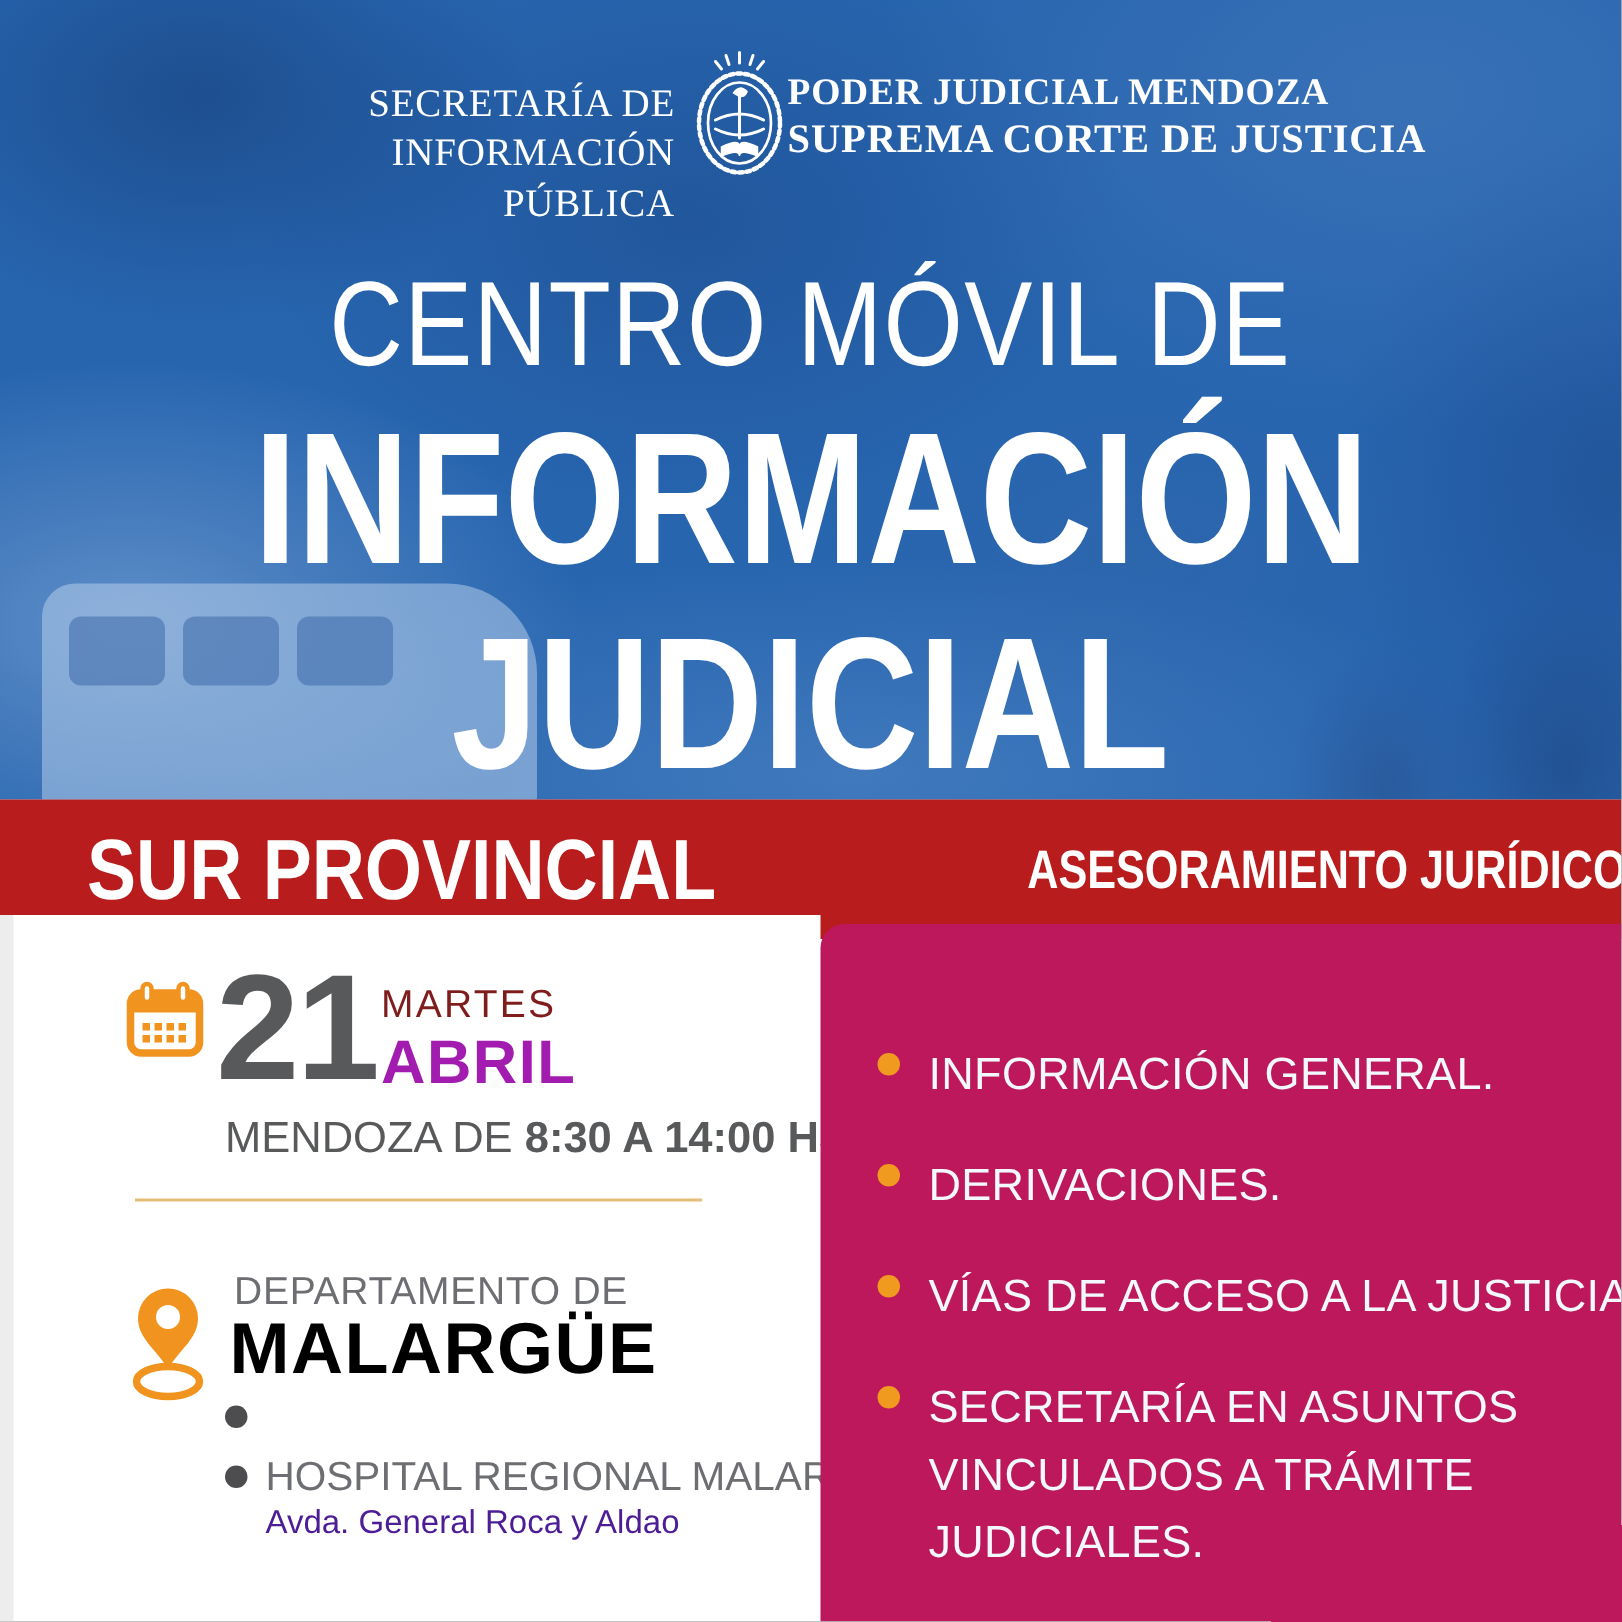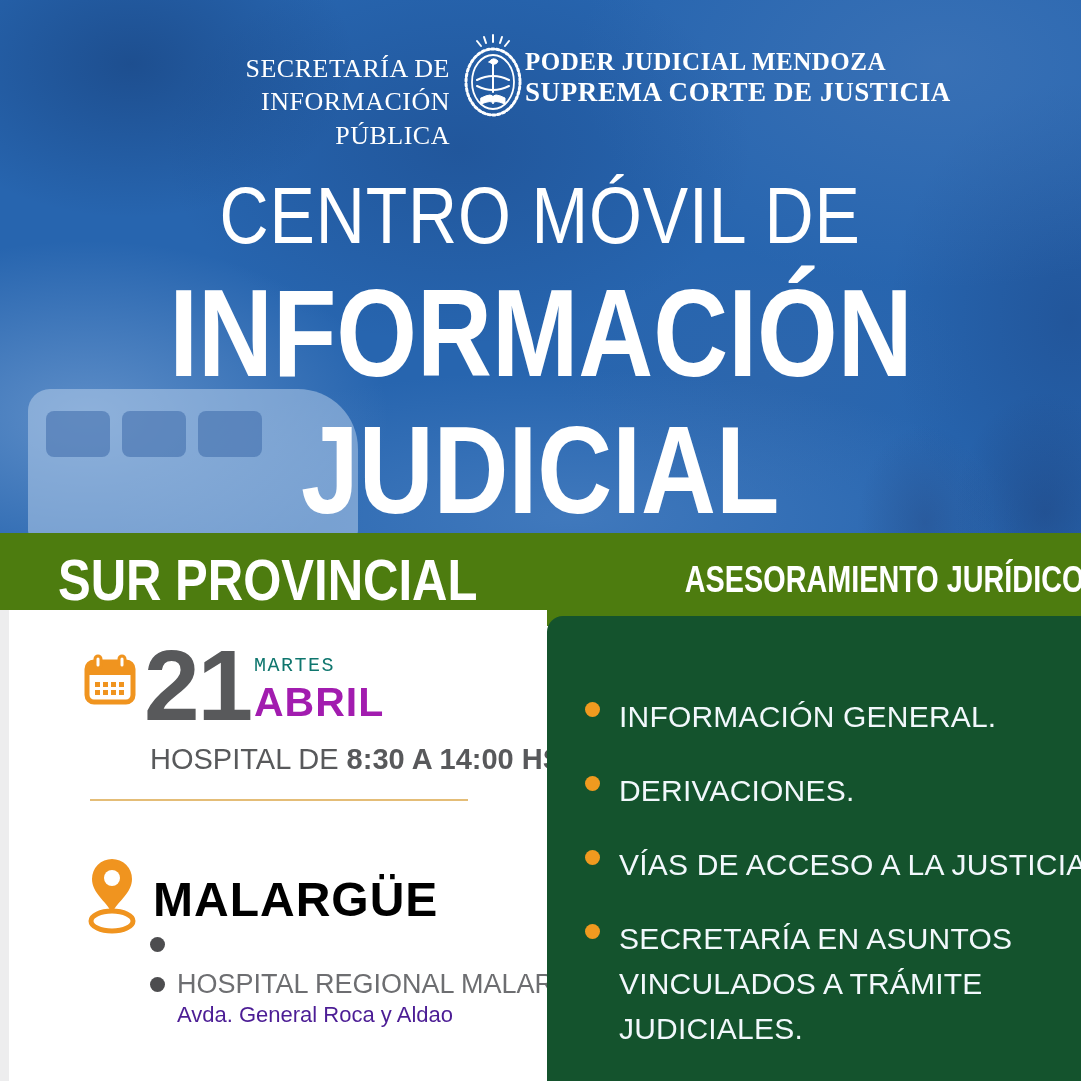--- a/index.html
+++ b/index.html
@@ -51,21 +51,21 @@
     position:absolute;left:0;top:176px;width:1081px;
     display:flex;flex-direction:column;align-items:center;color:#fff;
   }
   .title-line{display:inline-block;transform-origin:50% 50%;white-space:nowrap;}
   .t1{font-size:80px;font-weight:400;letter-spacing:1px;line-height:1;transform:scaleX(.85);margin-bottom:14px;}
   .t2{font-size:125px;font-weight:bold;letter-spacing:0;line-height:1;transform:scaleX(.83);margin-bottom:12px;}
   .t3{font-size:125px;font-weight:bold;line-height:1;transform:scaleX(.83);}
   
   .banner{
     position:absolute;top:533px;left:0;width:1081px;height:93px;
-    background:#4d7c0f;display:flex;align-items:center;color:#fff;
+    background:#b91c1c;display:flex;align-items:center;color:#fff;
   }
   .banner .region{
     margin-left:58px;font-size:57px;font-weight:bold;white-space:nowrap;
     display:inline-block;transform:scaleX(.86);transform-origin:0 50%;letter-spacing:0;
   }
   .banner .tagline{
     margin-left:auto;margin-right:10px;font-size:36px;font-weight:bold;white-space:nowrap;
     display:inline-block;transform:scaleX(.8);transform-origin:100% 50%;
   }
   
@@ -74,21 +74,21 @@
   }
   .left-panel::before{
     content:"";position:absolute;left:0;top:0;bottom:0;width:9px;background:#ededee;
   }
   .cal-icon{position:absolute;left:84px;top:44px;width:52px;height:52px;}
   .day-number{
     position:absolute;left:144px;top:34px;font-size:100px;font-weight:bold;
     color:#58595B;line-height:.82;letter-spacing:-2px;
   }
   .day-stack{position:absolute;left:254px;top:46px;}
-  .weekday{font-size:20px;color:#0f766e;letter-spacing:1.5px;line-height:1;font-family:Liberation Mono, monospace;}
+  .weekday{font-size:26px;color:#7f1d1d;letter-spacing:1.5px;line-height:1;}
   .month{font-size:41px;font-weight:bold;color:#a21caf;letter-spacing:1px;line-height:1;margin-top:6px;}
   .hours{
     position:absolute;left:150px;top:133px;font-size:29px;color:#58595B;white-space:nowrap;
   }
   .hours .bold{font-weight:bold;}
   .divider{
     position:absolute;left:90px;top:189px;width:378px;height:2px;background:#DDAC55;opacity:.8;
   }
   .pin-icon{position:absolute;left:86px;top:243px;width:52px;height:82px;}
   .dept-label{
@@ -101,21 +101,21 @@
   .place{display:flex;margin-bottom:18px;}
   .place-bullet{
     width:15px;height:15px;border-radius:50%;background:#4D4D4F;flex:0 0 15px;margin-top:7px;margin-right:12px;
   }
   .place-name{font-size:27px;color:#6D6E71;white-space:nowrap;line-height:1.1;}
   .place-address{font-size:22px;color:#4c1d95;line-height:1.2;margin-top:2px;}
   .place-address:empty{display:none;}
   
   .right-panel{
     position:absolute;top:616px;left:547px;width:534px;height:465px;
-    background:#14532d;border-top-left-radius:16px;color:#F2F8FC;
+    background:#be185d;border-top-left-radius:16px;color:#F2F8FC;
   }
   .services{position:absolute;left:38px;top:78px;width:470px;}
   .service{display:flex;margin-bottom:29px;}
   .service-bullet{
     width:15px;height:15px;border-radius:50%;background:#F09A1F;flex:0 0 15px;margin-top:8px;margin-right:19px;
   }
   .service-text{font-size:30px;line-height:1.5;white-space:nowrap;letter-spacing:.2px;}
   .service.wrap .service-text{white-space:normal;width:420px;}
 </style>
 </head>
@@ -201,33 +201,34 @@
       </svg>
     </div>
 
     <div class="day-number">21</div>
     <div class="day-stack">
       <div class="weekday">MARTES</div>
       <div class="month">ABRIL</div>
     </div>
 
     <div class="hours">
-      <span>HOSPITAL DE </span><span class="bold">8:30 A 14:00 HS.</span>
+      <span>MENDOZA DE </span><span class="bold">8:30 A 14:00 HS.</span>
     </div>
 
     <div class="divider"></div>
 
     <div class="pin-icon">
       <svg viewBox="0 0 52 82" width="52" height="82">
         <ellipse cx="26" cy="68" rx="21" ry="10" fill="none" stroke="#F0941F" stroke-width="5"></ellipse>
         <path d="M26 6 a20 20 0 0 1 20 20 c0 14 -14 22 -20 34 c-6 -12 -20 -20 -20 -34 a20 20 0 0 1 20 -20 Z" fill="#F0941F"></path>
         <circle cx="26" cy="25" r="8" fill="#ffffff"></circle>
       </svg>
     </div>
 
+    <div class="dept-label">DEPARTAMENTO DE</div>
     <div class="dept-name">MALARGÜE</div>
 
     <div class="places">
       <div class="place">
         <span class="place-bullet"></span>
       </div>
       <div class="place">
         <span class="place-bullet"></span>
         <div>
           <div class="place-name">HOSPITAL REGIONAL MALARGÜE</div>

